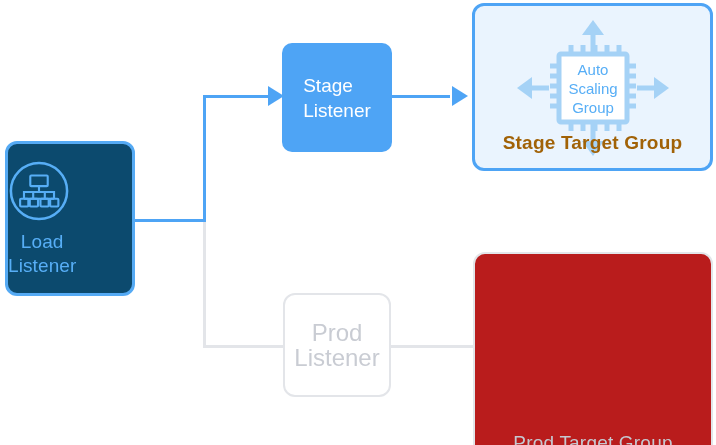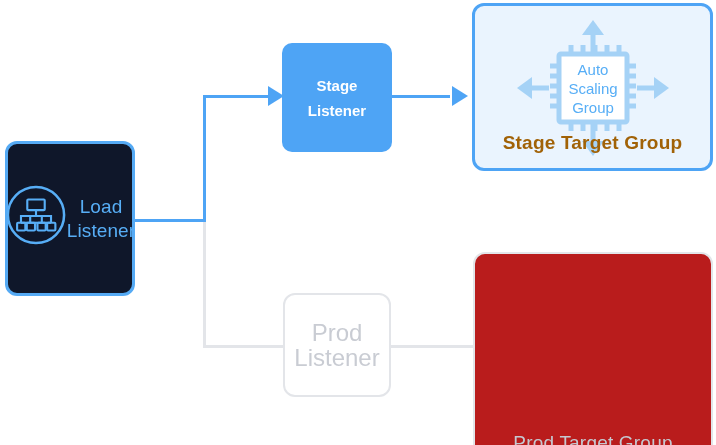--- a/index.html
+++ b/index.html
@@ -10,39 +10,39 @@
     overflow:hidden;
   }
   #stage{position:relative;width:716px;height:445px;}
 
   
   .node{position:absolute;box-sizing:border-box;border-radius:12px;}
 
   
   #load-balancer{
     left:5px;top:141px;width:130px;height:155px;
-    background:#0f172a;border:3px solid #55aaf4;
-    display:flex;flex-direction:row;align-items:center;justify-content:center;
+    background:#0c4a6e;border:3px solid #55aaf4;
+    display:flex;flex-direction:column;align-items:flex-start;justify-content:center;
     z-index:5;
   }
   #lb-icon{width:62px;height:62px;margin-bottom:8px;}
   #lb-label{
     color:#57aef6;font-size:19px;line-height:24px;text-align:center;
     font-weight:400;letter-spacing:.1px;
   }
 
   
   #stage-listener{
     left:282px;top:43px;width:110px;height:109px;
     background:#4ea4f5;border-radius:10px;
     display:flex;align-items:center;justify-content:center;
     z-index:5;
   }
   #stage-listener-label{
-    color:#ffffff;font-size:15px;line-height:25px;text-align:center;font-weight:700;
+    color:#ffffff;font-size:19px;line-height:25px;font-weight:400;
   }
 
   
   #prod-listener{
     left:283px;top:293px;width:108px;height:104px;
     background:#ffffff;border:2px solid #e3e5e9;border-radius:12px;
     display:flex;align-items:center;justify-content:center;
     z-index:5;
   }
   #prod-listener-label{

